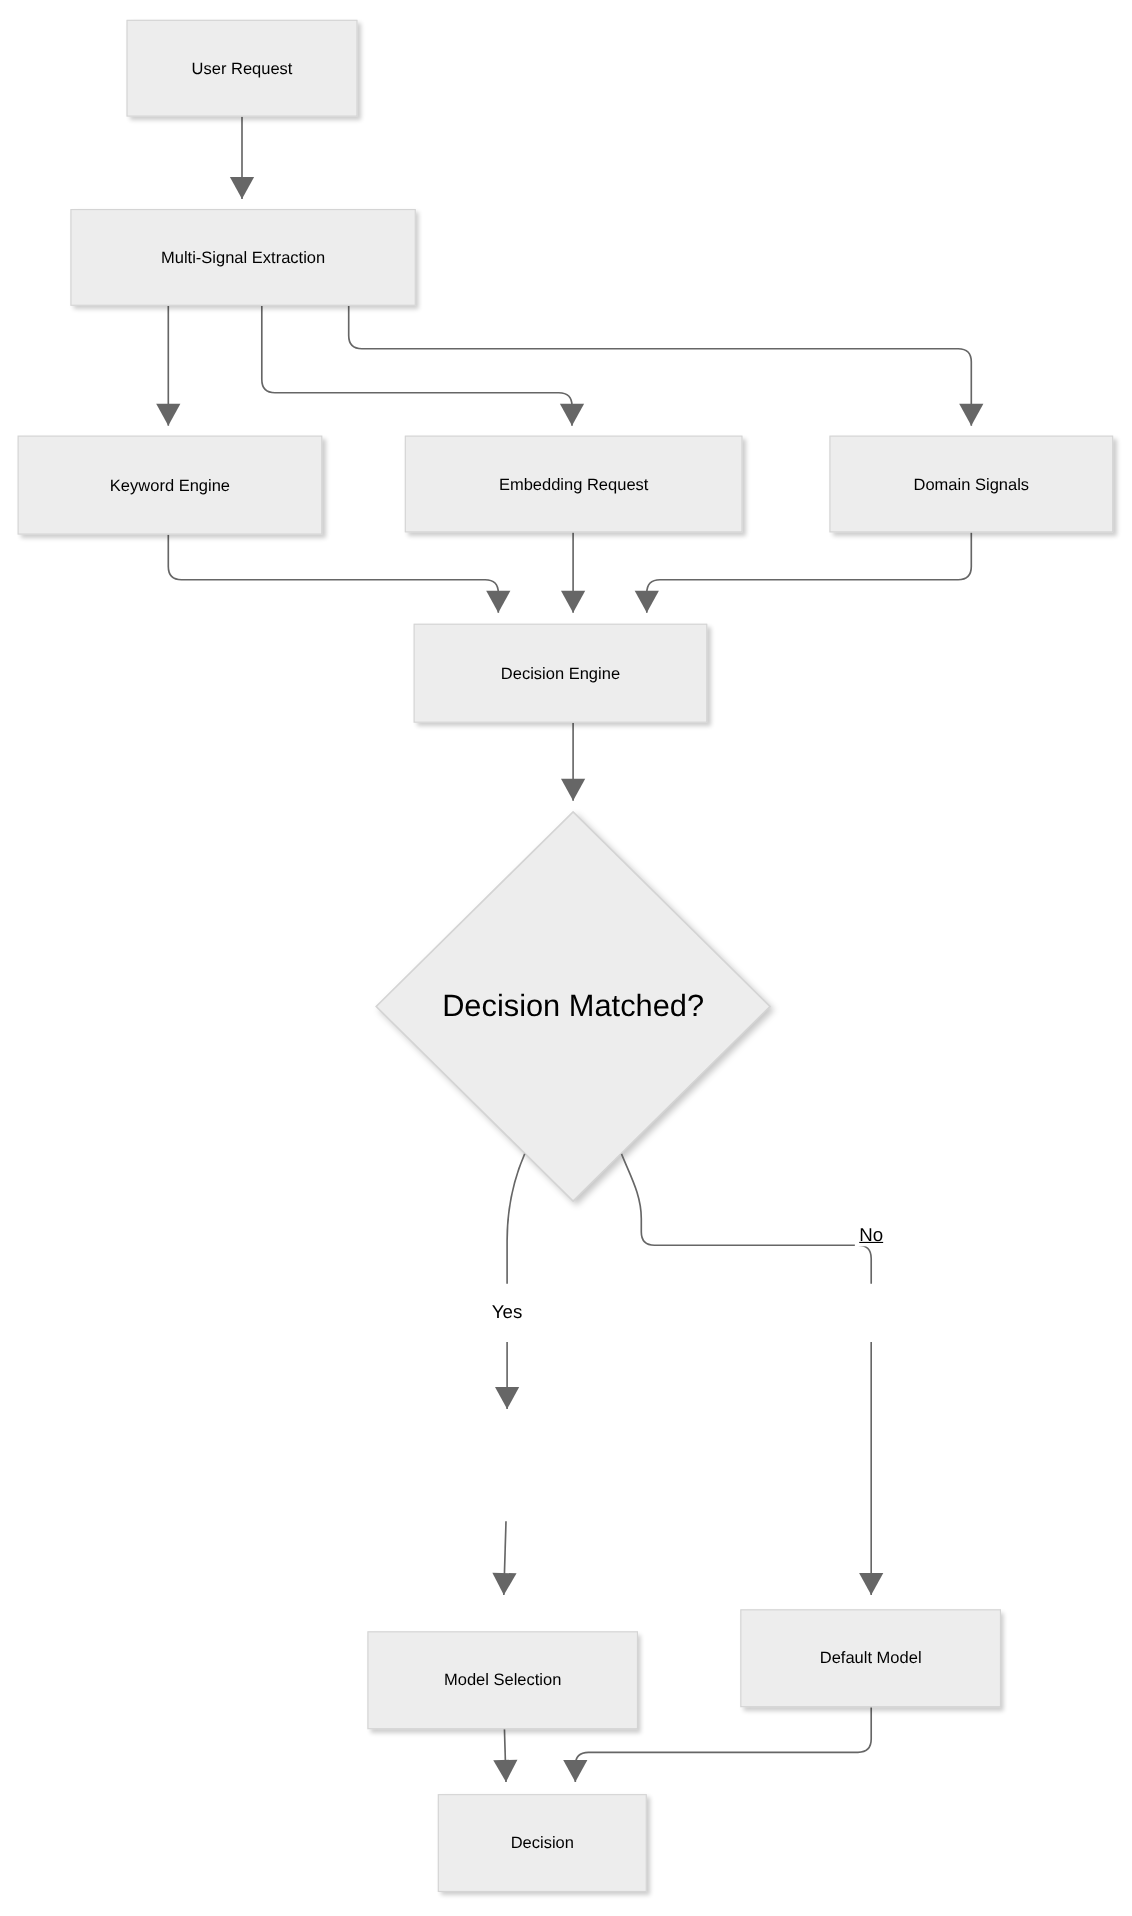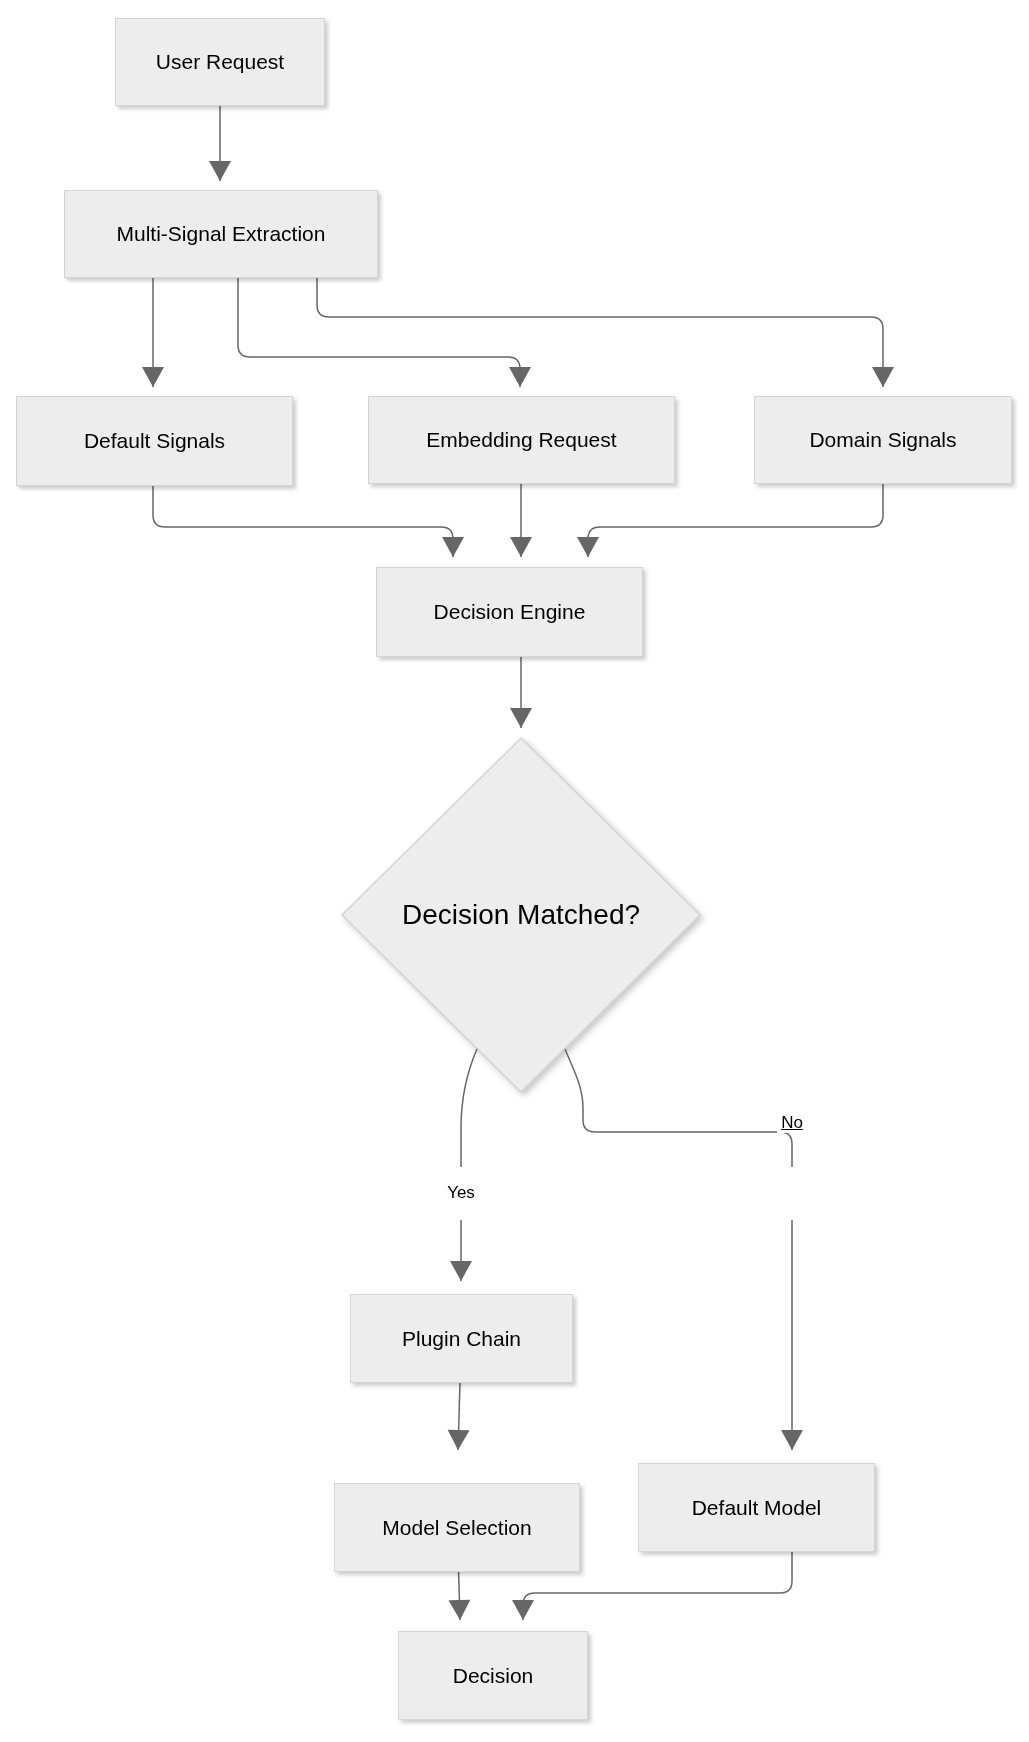--- a/index.html
+++ b/index.html
@@ -18,21 +18,21 @@
     overflow:hidden;
   }
   #edges{position:absolute;left:0;top:0;width:1029px;height:1742px;}
   .node{
     position:absolute;
     background:var(--node-fill);
     border:1.5px solid var(--node-border);
     box-shadow:3px 3px 4px rgba(0,0,0,0.2);
     display:flex;align-items:center;justify-content:center;
     box-sizing:border-box;
-    font-size:21px;color:var(--text);
+    font-size:15px;color:var(--text);
     text-align:center;
     white-space:nowrap;
   }
   .diamond-label{
     position:absolute;
     transform:translate(-50%,-50%);
     font-size:28px;color:var(--text);
     white-space:nowrap;
   }
   .edge-label{
@@ -96,49 +96,46 @@
 
   <div class="node" style="left:115px;top:18px;width:210px;height:88px;">
     <span>User Request</span>
   </div>
 
   <div class="node" style="left:64px;top:190px;width:314px;height:88px;">
     <span>Multi-Signal Extraction</span>
   </div>
 
   <div class="node" style="left:16px;top:396px;width:277px;height:90px;">
-    <span>Default Signals</span>
+    <span>Keyword Engine</span>
   </div>
 
   <div class="node" style="left:368px;top:396px;width:307px;height:88px;">
     <span>Embedding Request</span>
   </div>
 
   <div class="node" style="left:754px;top:396px;width:258px;height:88px;">
     <span>Domain Signals</span>
   </div>
 
   <div class="node" style="left:376px;top:567px;width:267px;height:90px;">
     <span>Decision Engine</span>
   </div>
 
   <div class="diamond-label" style="left:521px;top:915px;">Decision Matched?</div>
 
   <div class="edge-label" style="left:461px;top:1193px;">Yes</div>
   <div class="edge-label" style="left:792px;top:1123px;text-decoration:underline;">No</div>
 
-  <div class="node" style="left:350px;top:1294px;width:223px;height:89px;">
-    <span>Plugin Chain</span>
-  </div>
 
   <div class="node" style="left:334px;top:1463px;width:246px;height:89px;margin-top:20px;">
     <span>Model Selection</span>
   </div>
 
-  <div class="node" style="left:638px;top:1463px;width:237px;height:89px;">
+  <div class="node" style="left:673px;top:1463px;width:237px;height:89px;">
     <span>Default Model</span>
   </div>
 
   <div class="node" style="left:398px;top:1631px;width:190px;height:89px;">
     <span>Decision</span>
   </div>
 
 </div>
 
 </body></html>

